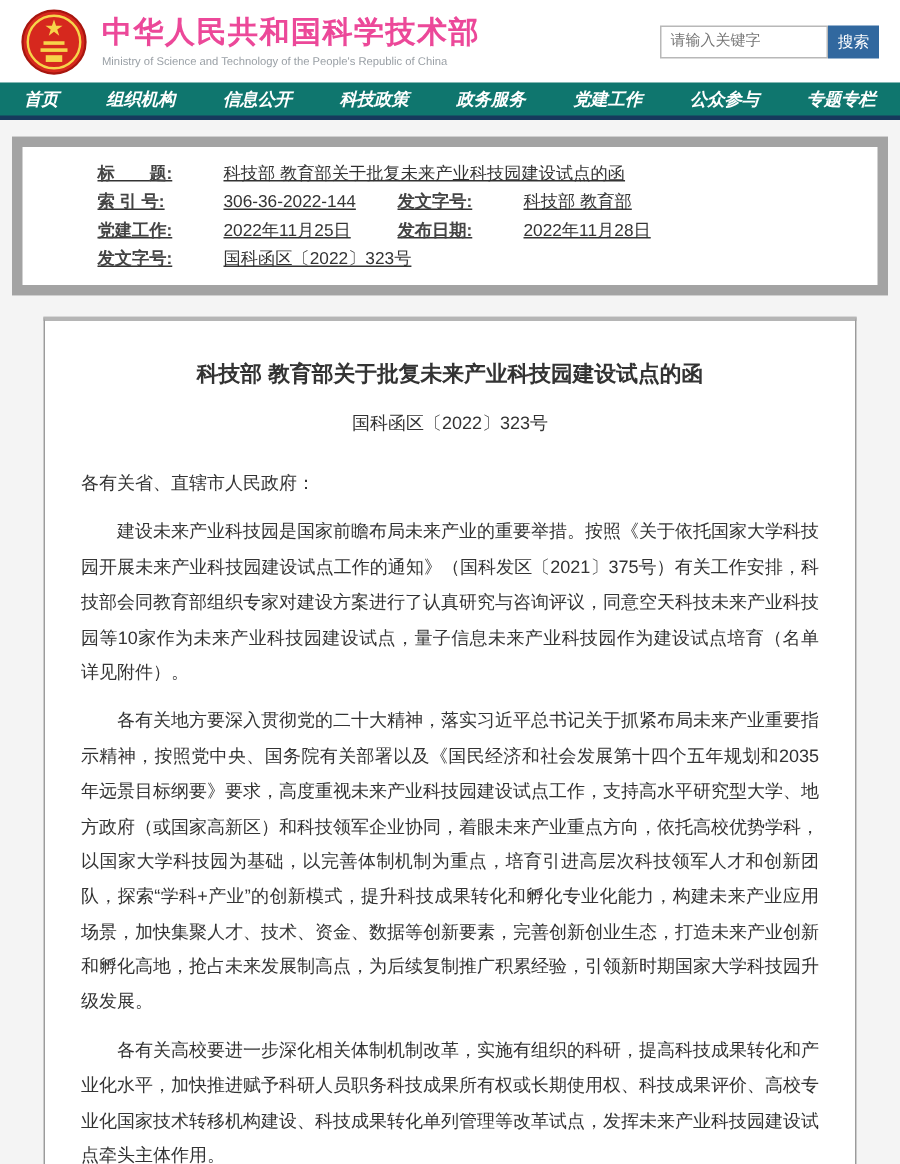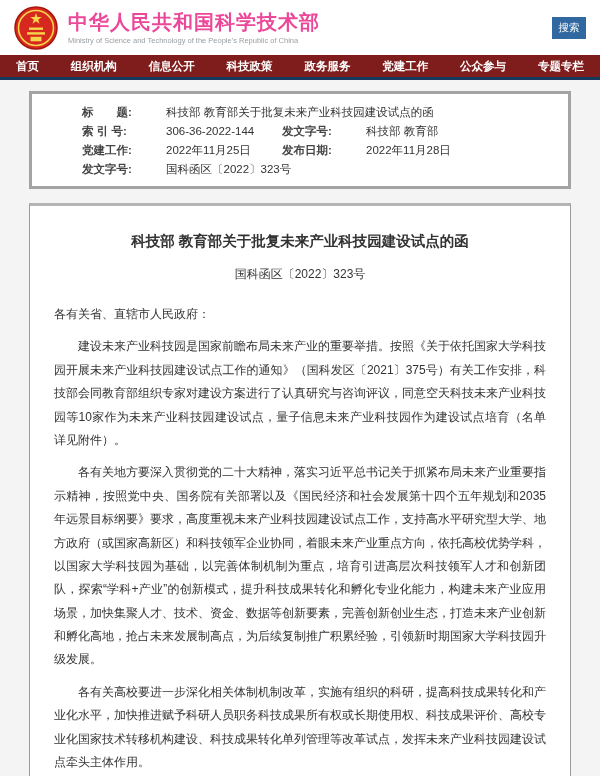--- a/index.html
+++ b/index.html
@@ -12,26 +12,26 @@
   .brand { margin-left:10px; }
   .brand-title { font-size:20px; font-weight:bold; color:#ec4899; letter-spacing:1px; line-height:1.1; }
   .brand-sub { font-size:7.5px; color:#9aa0a6; margin-top:3px; }
   .search { margin-left:auto; display:flex; align-items:center; }
   .search-input { width:112px; height:22px; border:1px solid #b8b8b8; font-size:10px; padding:0 6px;
     color:#666; outline:none; font-family:inherit; }
   .search-btn { height:22px; width:34px; background:#31689f; color:#fff; border:none; font-size:10.5px;
     cursor:pointer; font-family:inherit; }
 
   
-  .nav { height:25px; background:#7f1d1d; border-bottom:3px solid #16395c;
-    display:flex; align-items:center; justify-content:space-between; padding:0 16px; }
+  .nav { height:25px; background:#0f766e; border-bottom:3px solid #16395c;
+    display:flex; align-items:center; justify-content:space-between; padding:0 16px;font-style:italic; }
   .nav-item { color:#ffffff; font-size:11.5px; font-weight:bold; cursor:pointer; white-space:nowrap; }
 
   
-  .meta-box { width:542px; margin:11px auto 0; background:#fff; border:3px solid #a3a3a3; padding:9px 0 7px; }
+  .meta-box { width:584px; margin:11px auto 0; background:#fff; border:7px solid #a3a3a3; padding:9px 0 7px;text-decoration:underline; }
   .meta-row { display:flex; font-size:11.5px; line-height:19px; padding-left:50px; }
   .m-label { display:inline-block; width:84px; font-weight:bold; color:#444; flex:0 0 auto; }
   .m-cell-left { display:flex; width:200px; flex:0 0 auto; }
   .m-cell-right { display:flex; }
   .m-val { color:#333; white-space:nowrap; }
 
   
   .content-box { width:542px; margin:14px auto 0; background:#fff; border:1px solid #9b9b9b;
     border-top:3px solid #b5b5b5; padding:26px 24px 30px; min-height:620px; }
   .doc-title { text-align:center; font-size:14.5px; font-weight:bold; color:#333; }
@@ -51,20 +51,21 @@
       <rect x="15" y="21.5" width="14" height="2.4" fill="#f7d44a"></rect>
       <rect x="13" y="26.2" width="18" height="2.4" fill="#f7d44a"></rect>
       <rect x="16.5" y="30.8" width="11" height="4.5" fill="#f7d44a"></rect>
     </svg>
   </span>
   <div class="brand">
     <div class="brand-title">中华人民共和国科学技术部</div>
     <div class="brand-sub">Ministry of Science and Technology of the People's Republic of China</div>
   </div>
   <div class="search">
+    <input class="search-input" type="text" placeholder="请输入关键字" style="">
     <button class="search-btn">搜索</button>
   </div>
 </div>
 
 <div class="nav">
   <span class="nav-item">首页</span>
   <span class="nav-item">组织机构</span>
   <span class="nav-item">信息公开</span>
   <span class="nav-item">科技政策</span>
   <span class="nav-item">政务服务</span>

